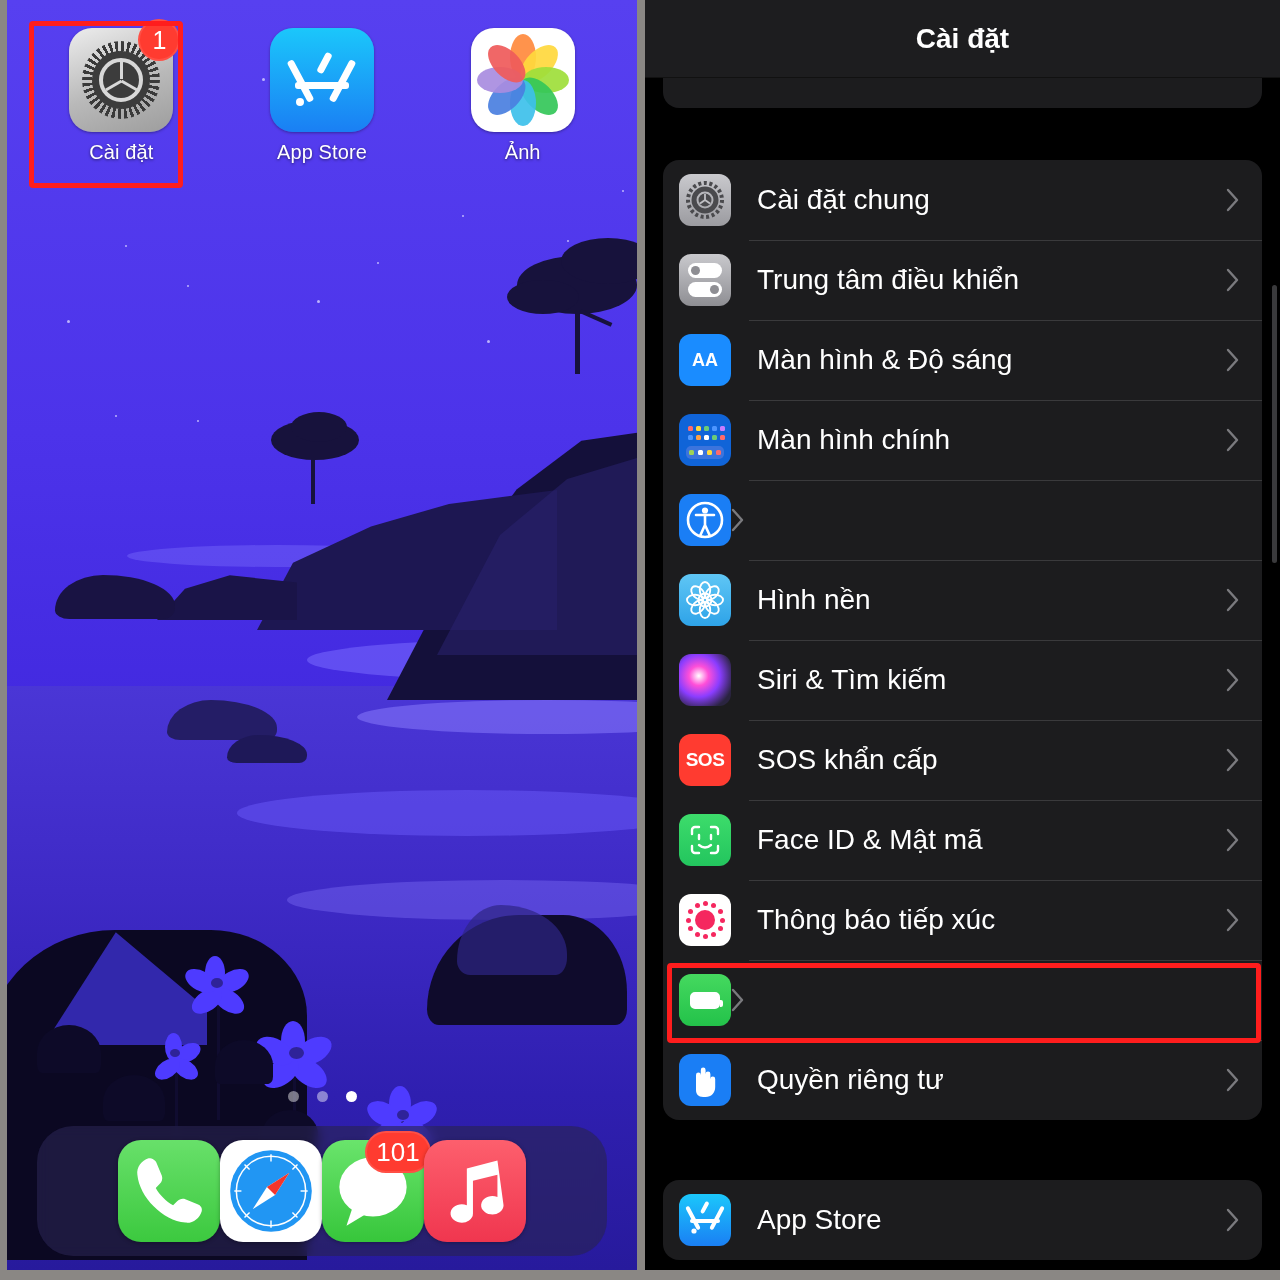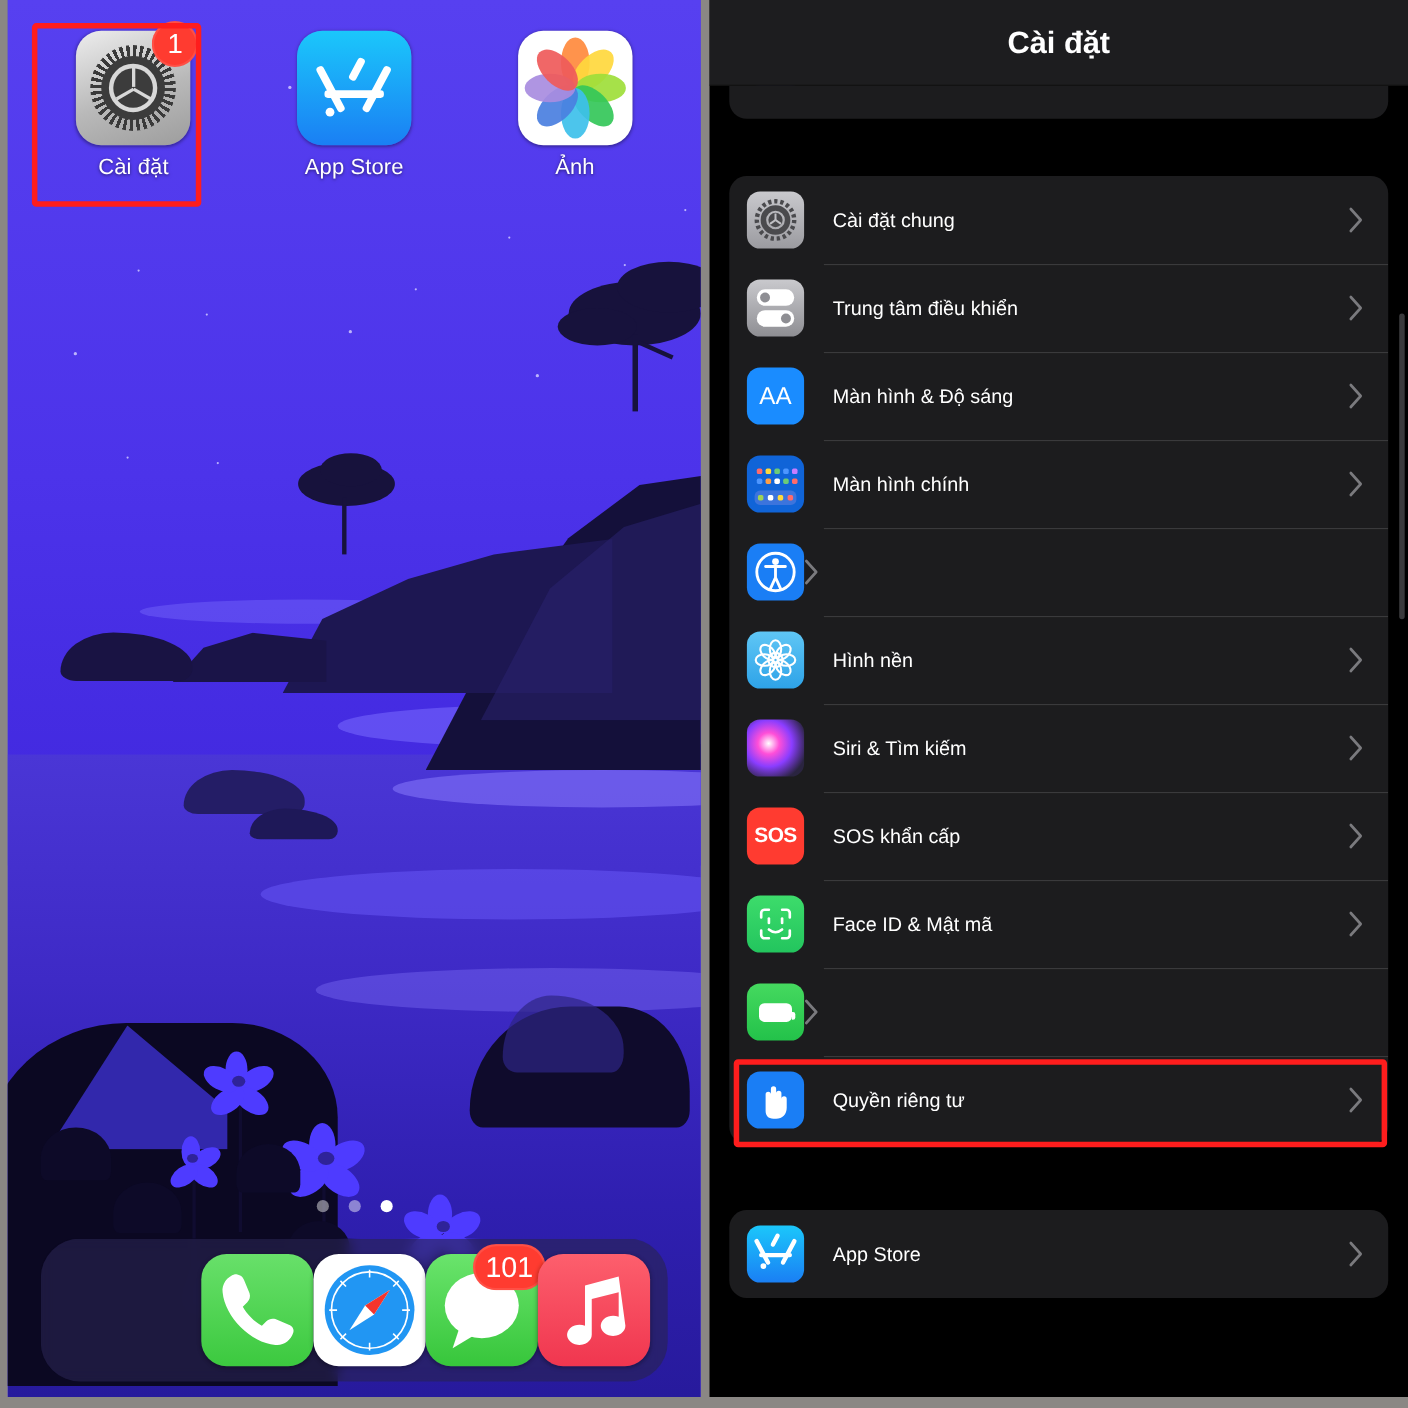--- a/index.html
+++ b/index.html
@@ -107,21 +107,21 @@
 
   
   .ic-photos { background:#fff; overflow:hidden; }
   .ph-pet { position:absolute; left:50%; top:50%; width:26px; height:46px; border-radius:50%;
      transform-origin: 50% 100%; opacity:.92; }
 
   
   .dock {
     position:absolute; left:30px; bottom:14px; width:570px; height:130px;
     border-radius:36px; background: rgba(40,35,80,.62);
-    display:flex; align-items:center; justify-content:flex-end; padding:0 16px;
+    display:flex; align-items:center; justify-content:center; padding:0 16px;
     backdrop-filter: blur(6px);
   }
   .dockicon { width:102px; height:102px; border-radius:23px; position:relative; box-shadow:0 1px 4px rgba(0,0,0,.3); }
   .ic-phone { background: linear-gradient(#68e06a,#3cc93f); }
   .ic-safari { background:#fff; }
   .ic-msg { background: linear-gradient(#6ae46c,#37c63b); }
   .ic-music { background: linear-gradient(#fd5f6d,#f0364f); }
 
   .pagedots { position:absolute; left:0; bottom:168px; width:630px; display:flex; justify-content:center; gap:18px; }
   .pdot { width:11px; height:11px; border-radius:50%; background:rgba(255,255,255,.45); }
@@ -147,28 +147,28 @@
   .row {
     display:flex; align-items:center; height:80px; padding-left:16px; position:relative;
   }
   .row + .row::before {
     content:""; position:absolute; left:86px; right:0; top:0; height:1px; background:#3a3a3c;
   }
   .rico {
     width:52px; height:52px; border-radius:12px; flex:0 0 52px; position:relative; overflow:hidden;
     display:flex; align-items:center; justify-content:center;
   }
-  .rlabel { color:#fff; font-size:18px; margin-left:26px; flex:1; }
+  .rlabel { color:#fff; font-size:28px; margin-left:26px; flex:1; }
   .chev { color:#7a7a7e; font-size:28px; margin-right:22px; font-weight:300; }
   .chev svg { display:block; }
 
   
   .i-general { background: linear-gradient(#c9c9cd,#9b9ba0); }
   .i-control { background: linear-gradient(#c9c9cd,#8e8e93); }
-  .i-display { background:#1a8cff; color:#fff; font-weight:400; font-size:22px; }
+  .i-display { background:#1a8cff; color:#fff; font-weight:700; font-size:18px; }
   .i-home { background:#1064d8; }
   .i-access { background:#1a7ef5; }
   .i-wall { background: linear-gradient(#5fc6f5,#2ea3e8); }
   .i-siri { background: radial-gradient(circle at 38% 42%, #fff 0%, #ff4fd8 22%, #8a3dff 48%, #2a2440 80%); }
   .i-faceid { background: linear-gradient(#3ddc6b,#23c55e); }
   .i-sos { background:#ff3b30; color:#fff; font-weight:800; font-size:19px; letter-spacing:-.5px; }
   .i-expo { background:#fff; }
   .i-battery { background: linear-gradient(#45d95f,#23c24a); }
   .i-privacy { background:#1a7ef5; }
   .i-appstore { background: linear-gradient(#1bc7fb,#1a7ff4); }
@@ -546,20 +546,43 @@
             </svg>
           </div>
           <div class="rlabel">Face ID &amp; Mật mã</div>
           <div class="chev">
             <svg width="14" height="24" viewBox="0 0 14 24">
                 <path d="M2 2 L11 12 L2 22" fill="none" stroke="#7a7a7e" stroke-width="2.4" stroke-linecap="round" stroke-linejoin="round"></path>
               </svg>
           </div>
         </div>
 
+        <div class="row">
+          <div class="rico i-expo">
+            <div class="expo-center"></div>
+            <div class="expo-ring" style="left:24px;top:7px;"></div>
+            <div class="expo-ring" style="left:32px;top:9px;"></div>
+            <div class="expo-ring" style="left:39px;top:15px;"></div>
+            <div class="expo-ring" style="left:41px;top:24px;"></div>
+            <div class="expo-ring" style="left:39px;top:32px;"></div>
+            <div class="expo-ring" style="left:32px;top:38px;"></div>
+            <div class="expo-ring" style="left:24px;top:40px;"></div>
+            <div class="expo-ring" style="left:16px;top:38px;"></div>
+            <div class="expo-ring" style="left:9px;top:32px;"></div>
+            <div class="expo-ring" style="left:7px;top:24px;"></div>
+            <div class="expo-ring" style="left:9px;top:15px;"></div>
+            <div class="expo-ring" style="left:16px;top:9px;"></div>
+          </div>
+          <div class="rlabel">Thông báo tiếp xúc</div>
+          <div class="chev">
+            <svg width="14" height="24" viewBox="0 0 14 24">
+                <path d="M2 2 L11 12 L2 22" fill="none" stroke="#7a7a7e" stroke-width="2.4" stroke-linecap="round" stroke-linejoin="round"></path>
+              </svg>
+          </div>
+        </div>
 
         <div class="row">
           <div class="rico i-battery">
             <div class="batt-body">
                 <div class="batt-tip"></div>
               </div>
           </div>
           <div class="chev">
             <svg width="14" height="24" viewBox="0 0 14 24">
                 <path d="M2 2 L11 12 L2 22" fill="none" stroke="#7a7a7e" stroke-width="2.4" stroke-linecap="round" stroke-linejoin="round"></path>

